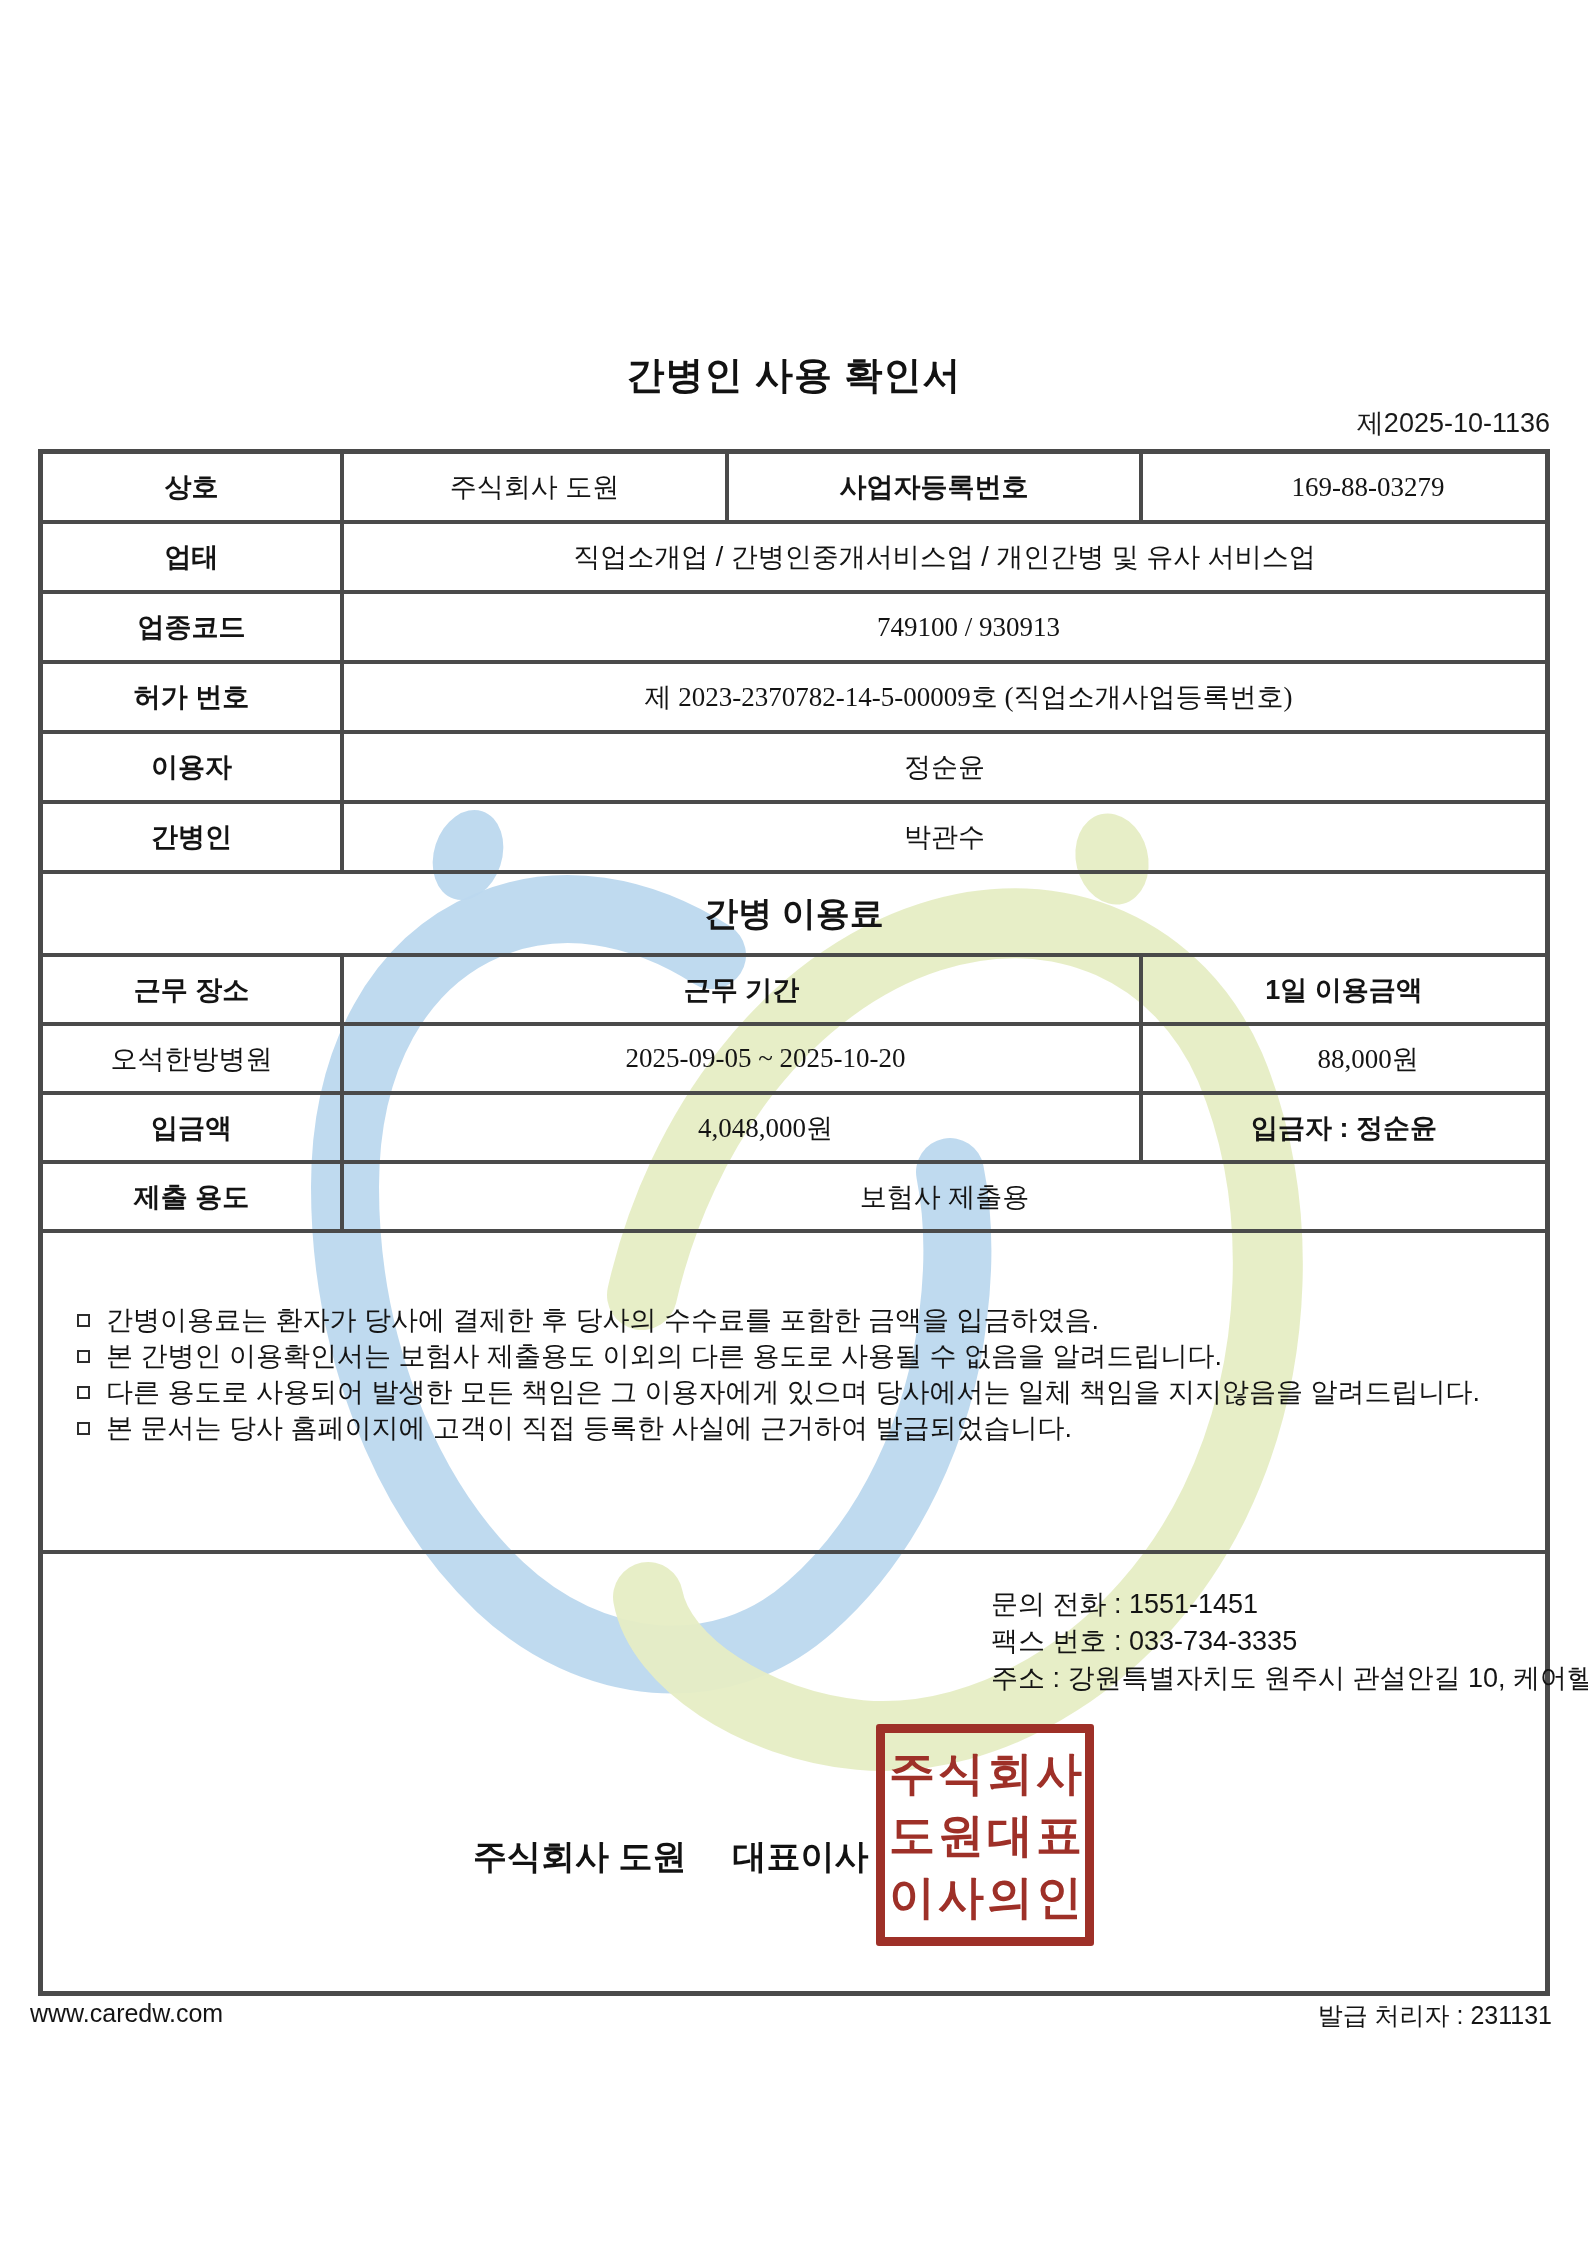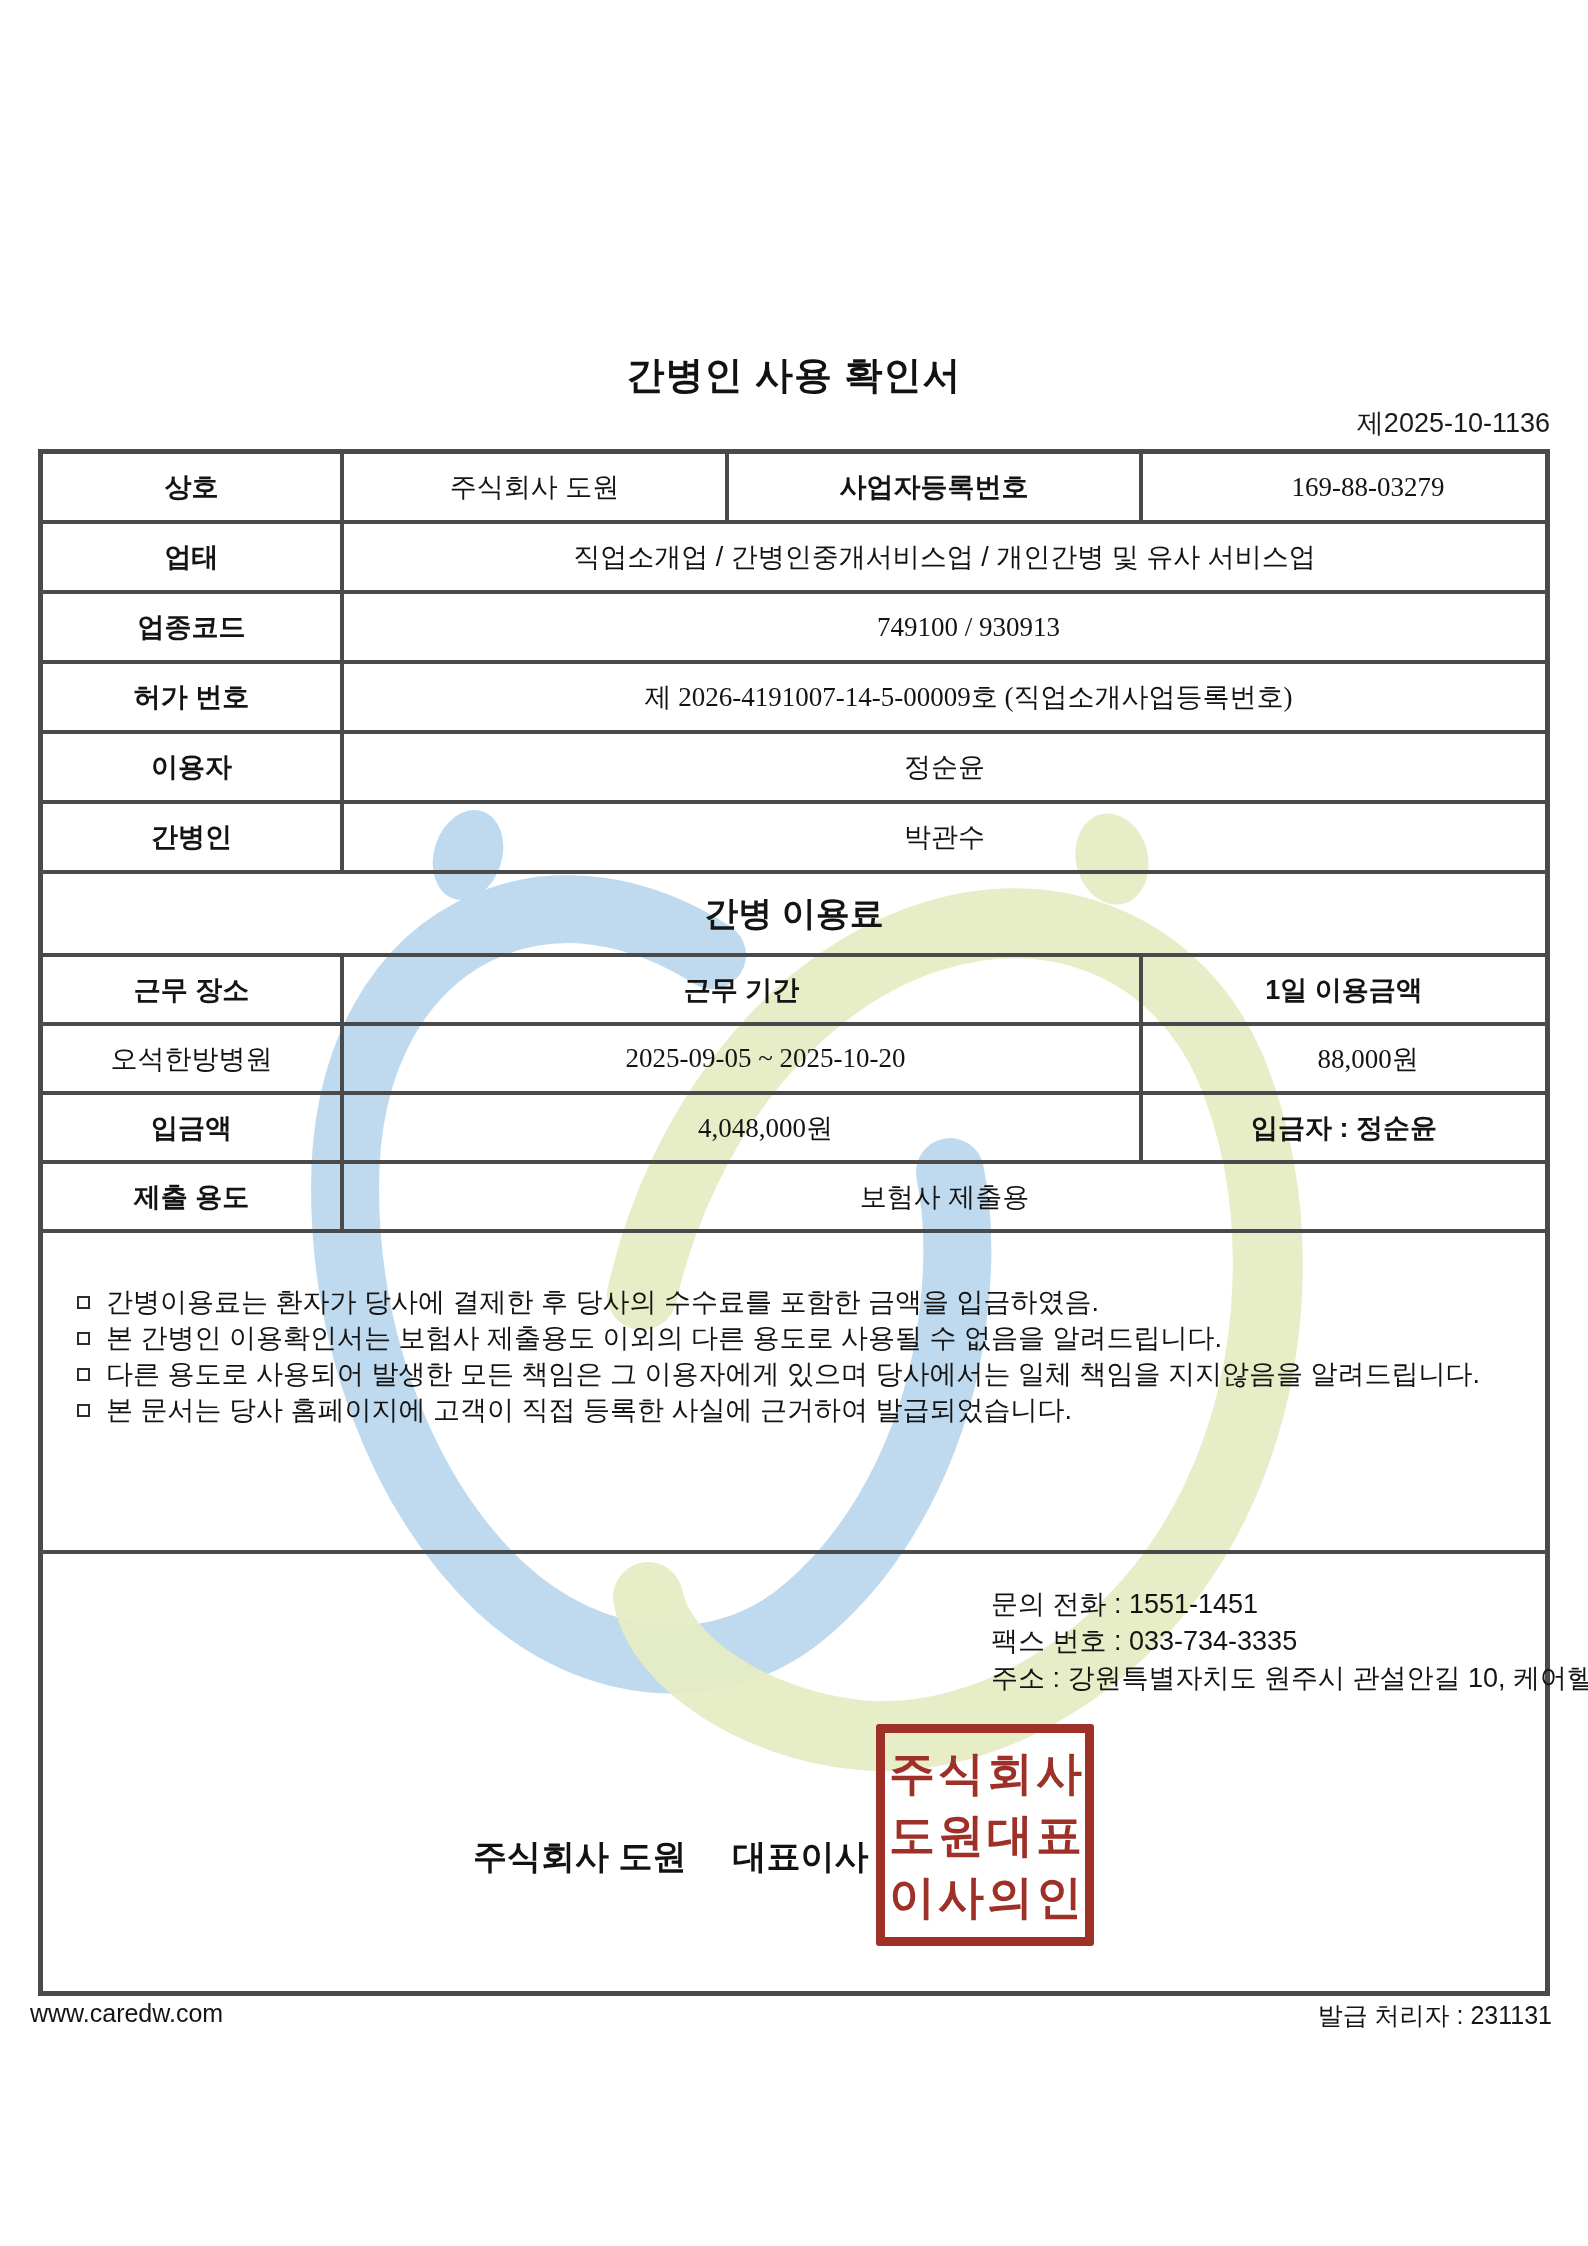--- a/index.html
+++ b/index.html
@@ -29,21 +29,21 @@
     font-size:27px;color:#141414;text-align:center;
   }
   .bd-r{border-right:4px solid #4a4a4a;}
   .lbl{font-weight:bold;}
   .w301{width:301px}.w385{width:385px}.w414{width:414px}.w799{width:799px}
   .grow{flex:1 1 auto;}
   .num{font-family:"Liberation Serif","DejaVu Serif",serif;padding-left:48px;}
   .section-head{font-size:34px;font-weight:bold;}
 
   .notes-cell{
-    box-sizing:border-box;width:100%;padding:56px 20px 0 34px;font-size:27px;color:#141414;
+    box-sizing:border-box;width:100%;padding:74px 20px 0 34px;font-size:27px;color:#141414;
   }
   .note-line{display:flex;align-items:center;margin-bottom:9px;line-height:27px;}
   .bullet{
     display:inline-block;width:9px;height:9px;border:2px solid #2e2e2e;
     margin-right:16px;flex:0 0 auto;background:transparent;
   }
 
   .sig-cell{position:relative;width:100%;box-sizing:border-box;}
   .contact-block{
     position:absolute;left:948px;top:32px;font-size:27px;line-height:37px;color:#141414;
@@ -100,21 +100,21 @@
       <div class="c grow">직업소개업 / 간병인중개서비스업 / 개인간병 및 유사 서비스업</div>
     </div>
 
     <div class="t-row h70">
       <div class="c w301 bd-r lbl">업종코드</div>
       <div class="c grow num">749100 / 930913</div>
     </div>
 
     <div class="t-row h70">
       <div class="c w301 bd-r lbl">허가 번호</div>
-      <div class="c grow num">제 2026-4191007-14-5-00009호 (직업소개사업등록번호)</div>
+      <div class="c grow num">제 2023-2370782-14-5-00009호 (직업소개사업등록번호)</div>
     </div>
 
     <div class="t-row h70">
       <div class="c w301 bd-r lbl">이용자</div>
       <div class="c grow">정순윤</div>
     </div>
 
     <div class="t-row h70">
       <div class="c w301 bd-r lbl">간병인</div>
       <div class="c grow">박관수</div>

